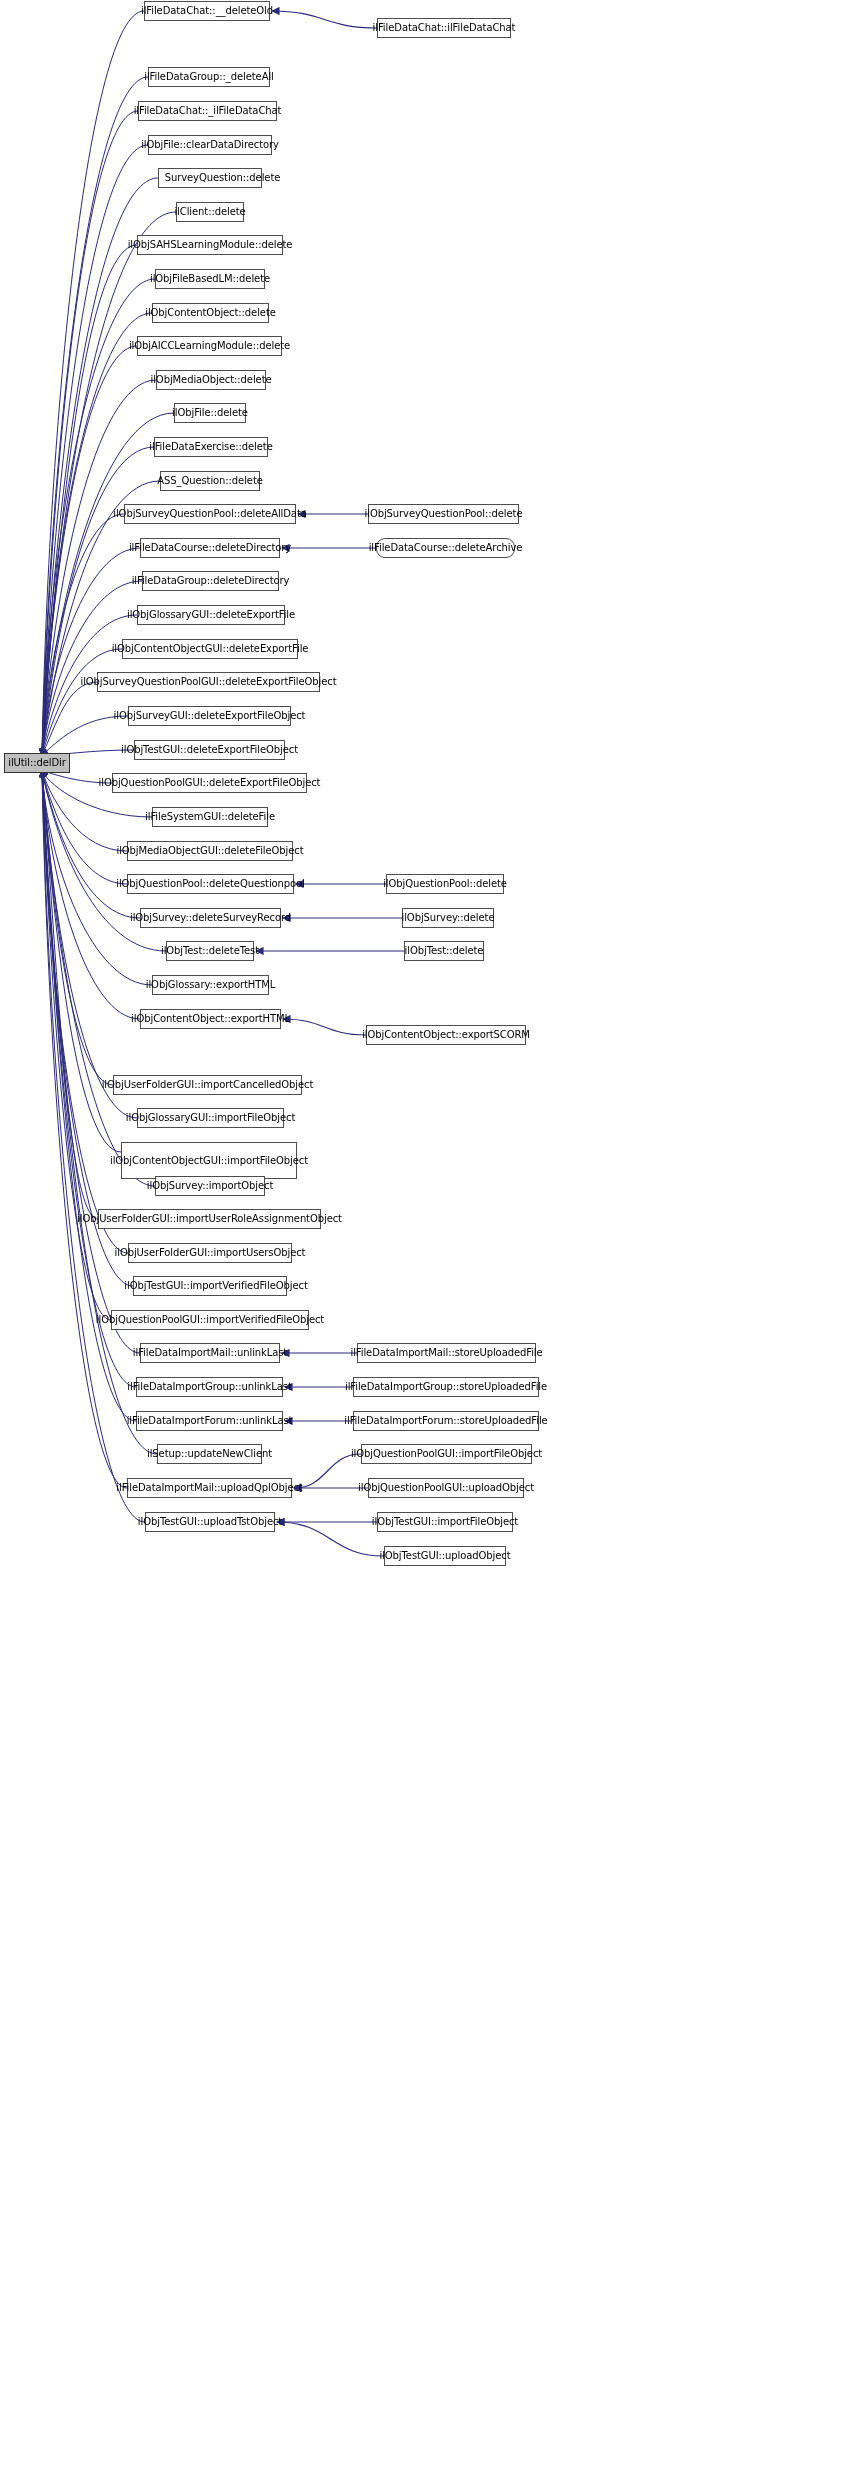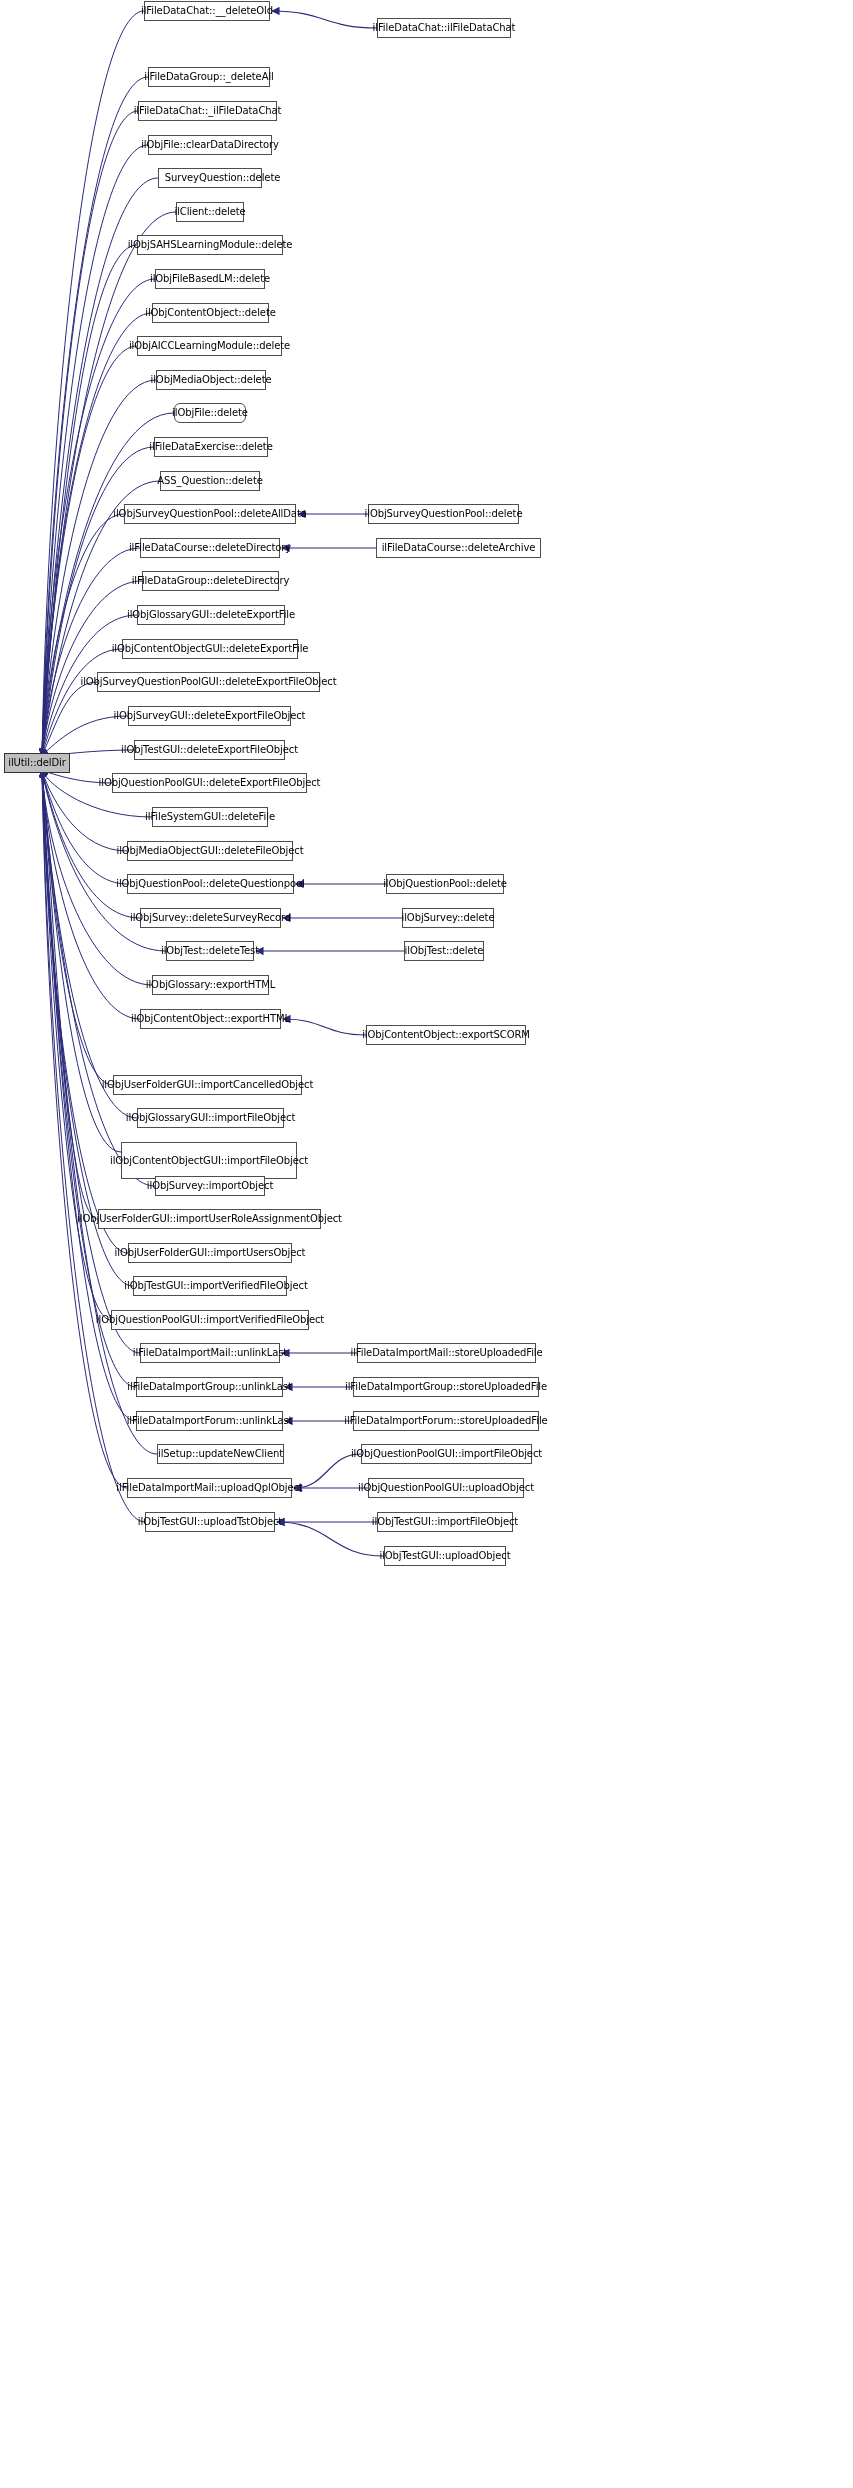--- a/index.html
+++ b/index.html
@@ -122,21 +122,21 @@
       <div class="node" style="left: 148px; top: 67px; width: 122px; height: 20px;">ilFileDataGroup::_deleteAll</div>
       <div class="node" style="left: 138px; top: 101px; width: 139px; height: 20px;">ilFileDataChat::_ilFileDataChat</div>
       <div class="node" style="left: 148px; top: 135px; width: 124px; height: 20px;">ilObjFile::clearDataDirectory</div>
       <div class="node" style="left: 158px; top: 168px; width: 104px; height: 20px; padding-left: 25px;">SurveyQuestion::delete</div>
       <div class="node" style="left: 176px; top: 202px; width: 68px; height: 20px;">ilClient::delete</div>
       <div class="node" style="left: 137px; top: 235px; width: 146px; height: 20px;">ilObjSAHSLearningModule::delete</div>
       <div class="node" style="left: 155px; top: 269px; width: 110px; height: 20px;">ilObjFileBasedLM::delete</div>
       <div class="node" style="left: 152px; top: 303px; width: 117px; height: 20px;">ilObjContentObject::delete</div>
       <div class="node" style="left: 137px; top: 336px; width: 145px; height: 20px;">ilObjAICCLearningModule::delete</div>
       <div class="node" style="left: 156px; top: 370px; width: 110px; height: 20px;">ilObjMediaObject::delete</div>
-      <div class="node" style="left: 174px; top: 403px; width: 72px; height: 20px; border-radius: 6px;">ilObjFile::delete</div>
+      <div class="node" style="left: 174px; top: 403px; width: 72px; height: 20px;">ilObjFile::delete</div>
       <div class="node" style="left: 154px; top: 437px; width: 114px; height: 20px;">ilFileDataExercise::delete</div>
       <div class="node" style="left: 160px; top: 471px; width: 100px; height: 20px;">ASS_Question::delete</div>
       <div class="node" style="left: 124px; top: 504px; width: 172px; height: 20px;">ilObjSurveyQuestionPool::deleteAllData</div>
       <div class="node" style="left: 140px; top: 538px; width: 140px; height: 20px;">ilFileDataCourse::deleteDirectory</div>
       <div class="node" style="left: 142px; top: 571px; width: 137px; height: 20px;">ilFileDataGroup::deleteDirectory</div>
       <div class="node" style="left: 137px; top: 605px; width: 148px; height: 20px;">ilObjGlossaryGUI::deleteExportFile</div>
       <div class="node" style="left: 122px; top: 639px; width: 176px; height: 20px;">ilObjContentObjectGUI::deleteExportFile</div>
       <div class="node" style="left: 97px; top: 672px; width: 223px; height: 20px;">ilObjSurveyQuestionPoolGUI::deleteExportFileObject</div>
       <div class="node" style="left: 128px; top: 706px; width: 163px; height: 20px;">ilObjSurveyGUI::deleteExportFileObject</div>
       <div class="node" style="left: 134px; top: 740px; width: 151px; height: 20px;">ilObjTestGUI::deleteExportFileObject</div>
@@ -152,26 +152,26 @@
       <div class="node" style="left: 137px; top: 1108px; width: 147px; height: 20px;">ilObjGlossaryGUI::importFileObject</div>
       <div class="node" style="left: 121px; top: 1142px; width: 176px; height: 37px;">ilObjContentObjectGUI::importFileObject</div>
       <div class="node" style="left: 155px; top: 1176px; width: 110px; height: 20px;">ilObjSurvey::importObject</div>
       <div class="node" style="left: 98px; top: 1209px; width: 223px; height: 20px;">ilObjUserFolderGUI::importUserRoleAssignmentObject</div>
       <div class="node" style="left: 128px; top: 1243px; width: 164px; height: 20px;">ilObjUserFolderGUI::importUsersObject</div>
       <div class="node" style="left: 133px; top: 1276px; width: 154px; height: 20px; padding-left: 12px;">ilObjTestGUI::importVerifiedFileObject</div>
       <div class="node" style="left: 111px; top: 1310px; width: 198px; height: 20px;">ilObjQuestionPoolGUI::importVerifiedFileObject</div>
       <div class="node" style="left: 140px; top: 1343px; width: 140px; height: 20px;">ilFileDataImportMail::unlinkLast</div>
       <div class="node" style="left: 136px; top: 1377px; width: 147px; height: 20px;">ilFileDataImportGroup::unlinkLast</div>
       <div class="node" style="left: 136px; top: 1411px; width: 147px; height: 20px;">ilFileDataImportForum::unlinkLast</div>
-      <div class="node" style="left: 157px; top: 1444px; width: 127px; height: 20px;">ilSetup::updateNewClient</div>
+      <div class="node" style="left: 157px; top: 1444px; width: 105px; height: 20px;">ilSetup::updateNewClient</div>
       <div class="node" style="left: 127px; top: 1478px; width: 165px; height: 20px;">ilFileDataImportMail::uploadQplObject</div>
       <div class="node" style="left: 145px; top: 1512px; width: 130px; height: 20px;">ilObjTestGUI::uploadTstObject</div>
       <div class="node" style="left: 377px; top: 18px; width: 134px; height: 20px;">ilFileDataChat::ilFileDataChat</div>
       <div class="node" style="left: 368px; top: 504px; width: 151px; height: 20px;">ilObjSurveyQuestionPool::delete</div>
-      <div class="node" style="left: 376px; top: 538px; width: 165px; height: 20px;">ilFileDataCourse::deleteArchive</div>
+      <div class="node" style="left: 376px; top: 538px; width: 139px; height: 20px; border-radius: 9px;">ilFileDataCourse::deleteArchive</div>
       <div class="node" style="left: 386px; top: 874px; width: 118px; height: 20px;">ilObjQuestionPool::delete</div>
       <div class="node" style="left: 402px; top: 908px; width: 92px; height: 20px;">ilObjSurvey::delete</div>
       <div class="node" style="left: 404px; top: 941px; width: 80px; height: 20px;">ilObjTest::delete</div>
       <div class="node" style="left: 366px; top: 1025px; width: 160px; height: 20px;">ilObjContentObject::exportSCORM</div>
       <div class="node" style="left: 357px; top: 1343px; width: 179px; height: 20px;">ilFileDataImportMail::storeUploadedFile</div>
       <div class="node" style="left: 353px; top: 1377px; width: 186px; height: 20px;">ilFileDataImportGroup::storeUploadedFile</div>
       <div class="node" style="left: 353px; top: 1411px; width: 186px; height: 20px;">ilFileDataImportForum::storeUploadedFile</div>
       <div class="node" style="left: 361px; top: 1444px; width: 171px; height: 20px;">ilObjQuestionPoolGUI::importFileObject</div>
       <div class="node" style="left: 368px; top: 1478px; width: 156px; height: 20px;">ilObjQuestionPoolGUI::uploadObject</div>
       <div class="node" style="left: 377px; top: 1512px; width: 136px; height: 20px;">ilObjTestGUI::importFileObject</div>

